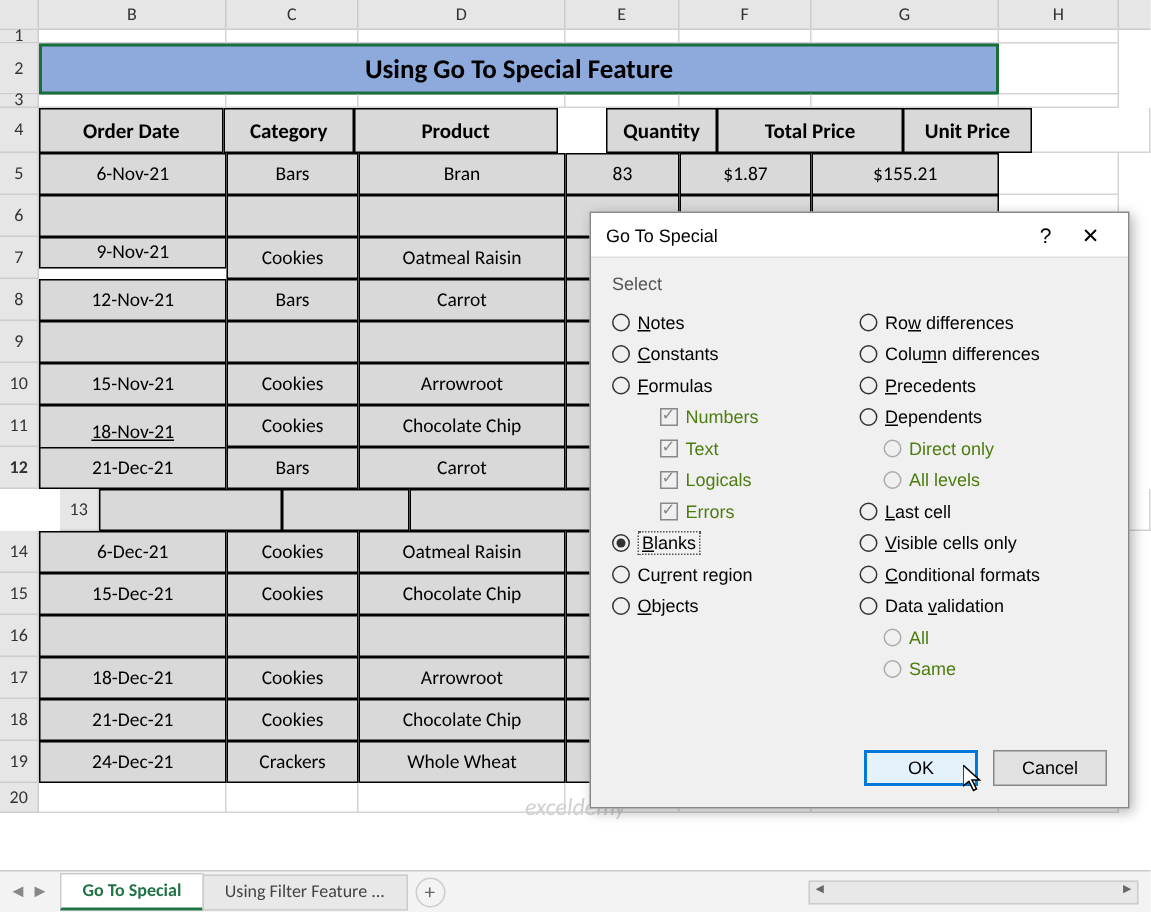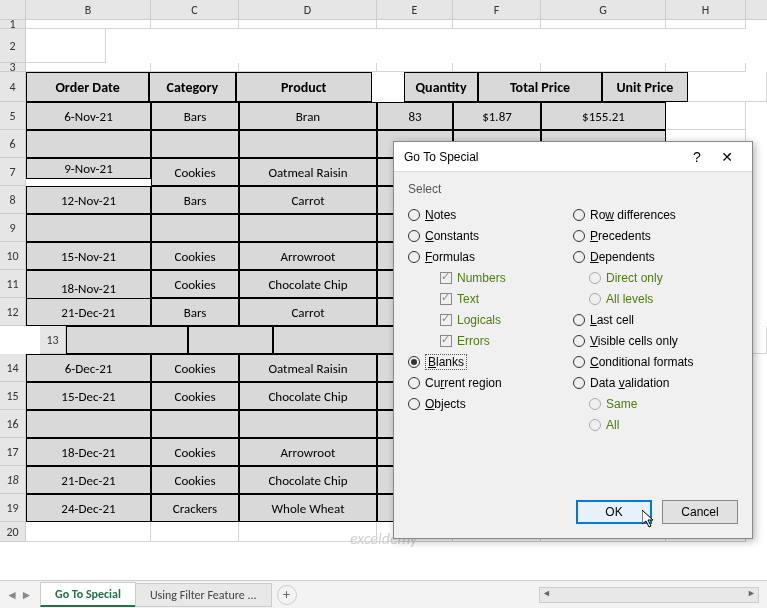--- a/index.html
+++ b/index.html
@@ -83,20 +83,21 @@
         <div class="cell colB" style="height: 9px;"></div>
         <div class="cell colC" style="height: 9px;"></div>
         <div class="cell colD" style="height: 9px;"></div>
         <div class="cell colE" style="height: 9px;"></div>
         <div class="cell colF" style="height: 9px;"></div>
         <div class="cell colG" style="height: 9px;"></div>
         <div class="cell colH" style="height: 9px;"></div>
       </div>
       <div class="grid-row" style="height: 34px;">
         <div class="row-hdr" style="height: 34px; line-height: 34px;">2</div>
+        <div class="cell title-banner" style="width: 640px; height: 34px;">Using Go To Special Feature</div>
         <div class="cell colH" style="height: 34px;"></div>
       </div>
       <div class="grid-row" style="height: 9px;">
         <div class="row-hdr" style="height: 9px; line-height: 9px;">3</div>
         <div class="cell colB" style="height: 9px;"></div>
         <div class="cell colC" style="height: 9px;"></div>
         <div class="cell colD" style="height: 9px;"></div>
         <div class="cell colE" style="height: 9px;"></div>
         <div class="cell colF" style="height: 9px;"></div>
         <div class="cell colG" style="height: 9px;"></div>
@@ -167,30 +168,30 @@
         <div class="cell data-cell colB" style="height: 28px;">15-Nov-21</div>
         <div class="cell data-cell colC" style="height: 28px;">Cookies</div>
         <div class="cell data-cell colD" style="height: 28px;">Arrowroot</div>
         <div class="cell data-cell colE" style="height: 28px;"></div>
         <div class="cell data-cell colF" style="height: 28px;"></div>
         <div class="cell data-cell colG" style="height: 28px;"></div>
         <div class="cell colH" style="height: 28px;"></div>
       </div>
       <div class="grid-row" style="height: 28px;">
         <div class="row-hdr" style="height: 28px; line-height: 28px;">11</div>
-        <div class="cell data-cell colB" style="height: 36px;">18-Nov-21</div>
+        <div class="cell data-cell colB" style="height: 36px; text-decoration: underline;">18-Nov-21</div>
         <div class="cell data-cell colC" style="height: 28px;">Cookies</div>
         <div class="cell data-cell colD" style="height: 28px;">Chocolate Chip</div>
         <div class="cell data-cell colE" style="height: 28px;"></div>
         <div class="cell data-cell colF" style="height: 28px;"></div>
         <div class="cell data-cell colG" style="height: 28px;"></div>
         <div class="cell colH" style="height: 28px;"></div>
       </div>
       <div class="grid-row" style="height: 28px;">
-        <div class="row-hdr" style="height: 28px; line-height: 28px;">12</div>
+        <div class="row-hdr" style="height: 28px; line-height: 28px; font-weight: bold;">12</div>
         <div class="cell data-cell colB" style="height: 28px;">21-Dec-21</div>
         <div class="cell data-cell colC" style="height: 28px;">Bars</div>
         <div class="cell data-cell colD" style="height: 28px;">Carrot</div>
         <div class="cell data-cell colE" style="height: 28px;"></div>
         <div class="cell data-cell colF" style="height: 28px;"></div>
         <div class="cell data-cell colG" style="height: 28px;"></div>
         <div class="cell colH" style="height: 28px;"></div>
       </div>
       <div class="grid-row" style="height: 28px; margin-left: 40px;">
         <div class="row-hdr" style="height: 28px; line-height: 28px;">13</div>
@@ -236,21 +237,21 @@
         <div class="row-hdr" style="height: 28px; line-height: 28px;">17</div>
         <div class="cell data-cell colB" style="height: 28px;">18-Dec-21</div>
         <div class="cell data-cell colC" style="height: 28px;">Cookies</div>
         <div class="cell data-cell colD" style="height: 28px;">Arrowroot</div>
         <div class="cell data-cell colE" style="height: 28px;"></div>
         <div class="cell data-cell colF" style="height: 28px;"></div>
         <div class="cell data-cell colG" style="height: 28px;"></div>
         <div class="cell colH" style="height: 28px;"></div>
       </div>
       <div class="grid-row" style="height: 28px;">
-        <div class="row-hdr" style="height: 28px; line-height: 28px; font-style: italic;">18</div>
+        <div class="row-hdr" style="height: 28px; line-height: 28px;">18</div>
         <div class="cell data-cell colB" style="height: 28px;">21-Dec-21</div>
         <div class="cell data-cell colC" style="height: 28px;">Cookies</div>
         <div class="cell data-cell colD" style="height: 28px;">Chocolate Chip</div>
         <div class="cell data-cell colE" style="height: 28px;"></div>
         <div class="cell data-cell colF" style="height: 28px;"></div>
         <div class="cell data-cell colG" style="height: 28px;"></div>
         <div class="cell colH" style="height: 28px;"></div>
       </div>
       <div class="grid-row" style="height: 28px;">
         <div class="row-hdr" style="height: 28px; line-height: 28px;">19</div>
@@ -336,20 +337,24 @@
             <span class="lbl"><u>O</u>bjects</span>
           </div>
         </div>
       <div class="opt-col" id="right-col">
           <div class="opt-row">
             <div class="radio"></div>
             <span class="lbl">Ro<u>w</u> differences</span>
           </div>
           <div class="opt-row">
             <div class="radio"></div>
+            <span class="lbl">Colu<u>m</u>n differences</span>
+          </div>
+          <div class="opt-row">
+            <div class="radio"></div>
             <span class="lbl"><u>P</u>recedents</span>
           </div>
           <div class="opt-row">
             <div class="radio"></div>
             <span class="lbl"><u>D</u>ependents</span>
           </div>
           <div class="opt-row sub-indent">
             <div class="radio disabled"></div>
             <span class="lbl disabled">Direct only</span>
           </div>
@@ -368,25 +373,25 @@
           <div class="opt-row">
             <div class="radio"></div>
             <span class="lbl"><u>C</u>onditional formats</span>
           </div>
           <div class="opt-row">
             <div class="radio"></div>
             <span class="lbl">Data <u>v</u>alidation</span>
           </div>
           <div class="opt-row sub-indent">
             <div class="radio disabled"></div>
+            <span class="lbl disabled">All</span>
+          </div>
+          <div class="opt-row sub-indent">
+            <div class="radio disabled"></div>
             <span class="lbl disabled">Same</span>
-          </div>
-          <div class="opt-row sub-indent">
-            <div class="radio disabled"></div>
-            <span class="lbl disabled">All</span>
           </div>
         </div>
     </div>
   </div>
   <div class="dialog-buttons">
     <button class="btn primary">OK</button>
     <button class="btn">Cancel</button>
   </div>
   <div class="cursor" style="left:248px; top:368px;">
     <svg viewBox="0 0 16 20">

